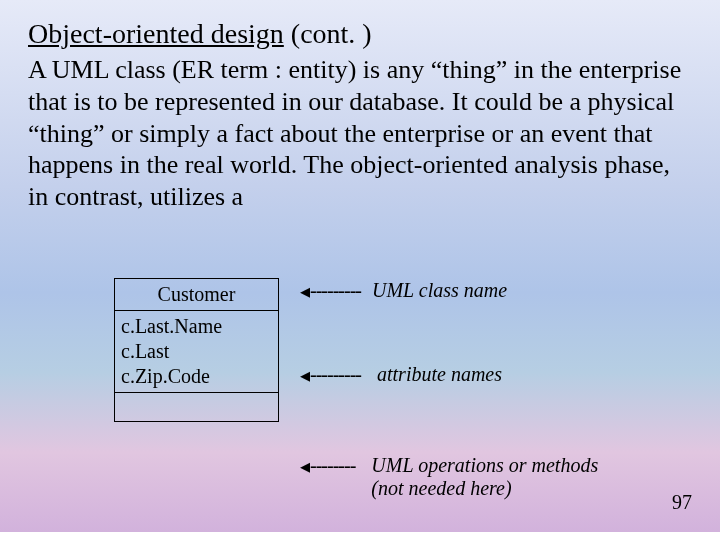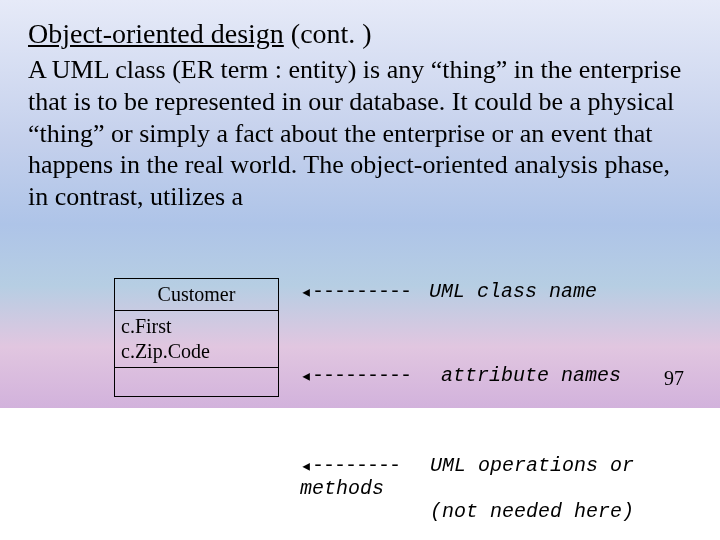--- a/index.html
+++ b/index.html
@@ -5,21 +5,21 @@
   html, body {
     margin: 0;
     padding: 0;
     width: 720px;
     height: 540px;
     overflow: hidden;
     font-family: "Times New Roman", Times, serif;
   }
   .slide {
     width: 720px;
-    height: 408px;
+    height: 532px;
     background: linear-gradient(to bottom, #e6eaf8 0%, #c4d0ec 35%, #aec4e8 55%, #b6cee3 70%, #e1c6e0 85%, #d2b2dc 100%);
     position: relative;
     box-sizing: border-box;
     padding: 18px 28px 0 28px;
     color: #000;
   }
   .title {
     font-size: 28px;
     line-height: 1.15;
   }
@@ -49,61 +49,62 @@
     line-height: 1.25;
   }
   .uml-row.center { text-align: center; }
   .uml-row:last-child { border-bottom: none; }
   .uml-row.empty { height: 22px; }
 
   .annot {
     position: absolute;
     font-size: 20px;
     font-style: italic;
-    font-family: Liberation Mono, monospace;
+    font-family: Liberation Serif, serif;
   }
   .annot .arrow {
     display: inline-block;
     font-style: normal;
     letter-spacing: -1px;
     margin-right: 6px;
   }
   .annot .head {
     display: inline-block;
     font-style: normal;
     transform: translateY(1px);
   }
 
   .a1 { left: 300px; top: 278px; }
   .a2 { left: 300px; top: 362px; }
   .a3 { left: 300px; top: 454px; line-height: 1.15; }
 
   .pagenum {
     position: absolute;
-    right: 36px;
+    right: 28px;
     bottom: 18px;
     font-size: 20px;
   }
 </style>
 </head>
 <body>
 
 <div class="slide">
 
   <div class="title">
     <span class="und">Object-oriented design</span><span> (cont. )</span>
   </div>
 
   <div class="body">A UML class (ER term : entity) is any “thing” in the enterprise that is to be represented in our database. It could be a physical “thing” or simply a fact about the enterprise or an event that happens in the real world. The object-oriented analysis phase, in contrast, utilizes a</div>
 
   <div class="uml-wrap">
     <div class="uml-box">
       <div class="uml-row center">Customer</div>
       <div class="uml-row">
-        <div>c.First</div>
+        <div>c.Last.Name</div>
+        <div>c.Last</div>
         <div>c.Zip.Code</div>
       </div>
       <div class="uml-row empty"></div>
     </div>
   </div>
 
   <div class="annot a1">
     <span class="head">◂</span><span class="arrow">---------</span>
     <span>UML class name</span>
   </div>

